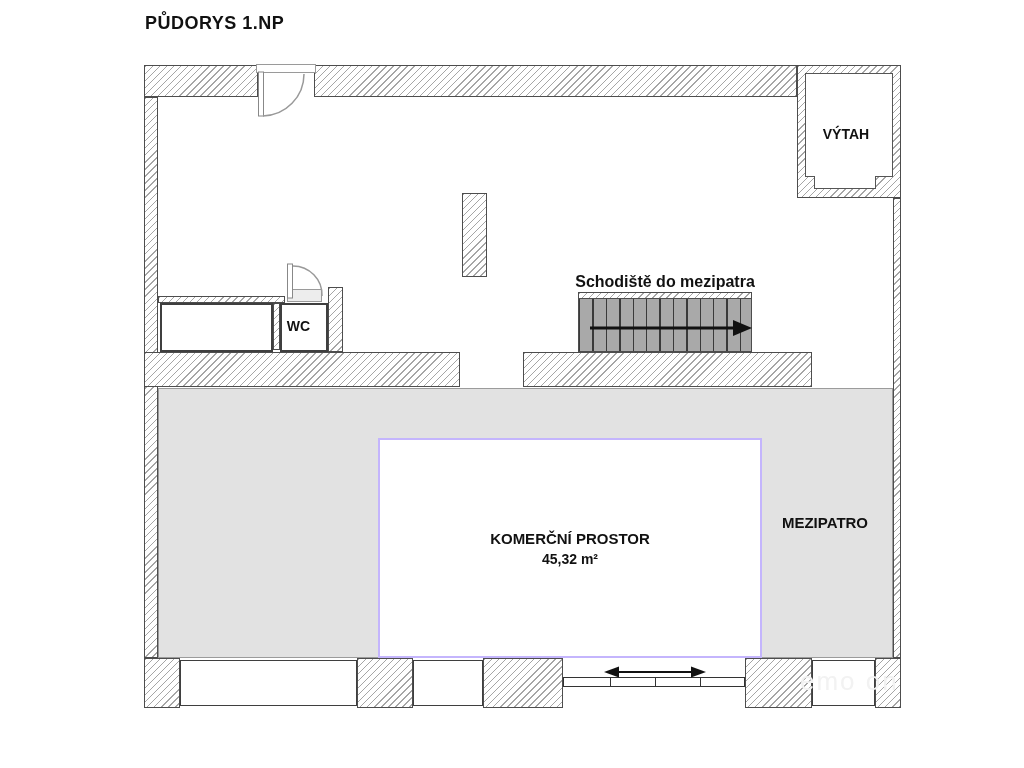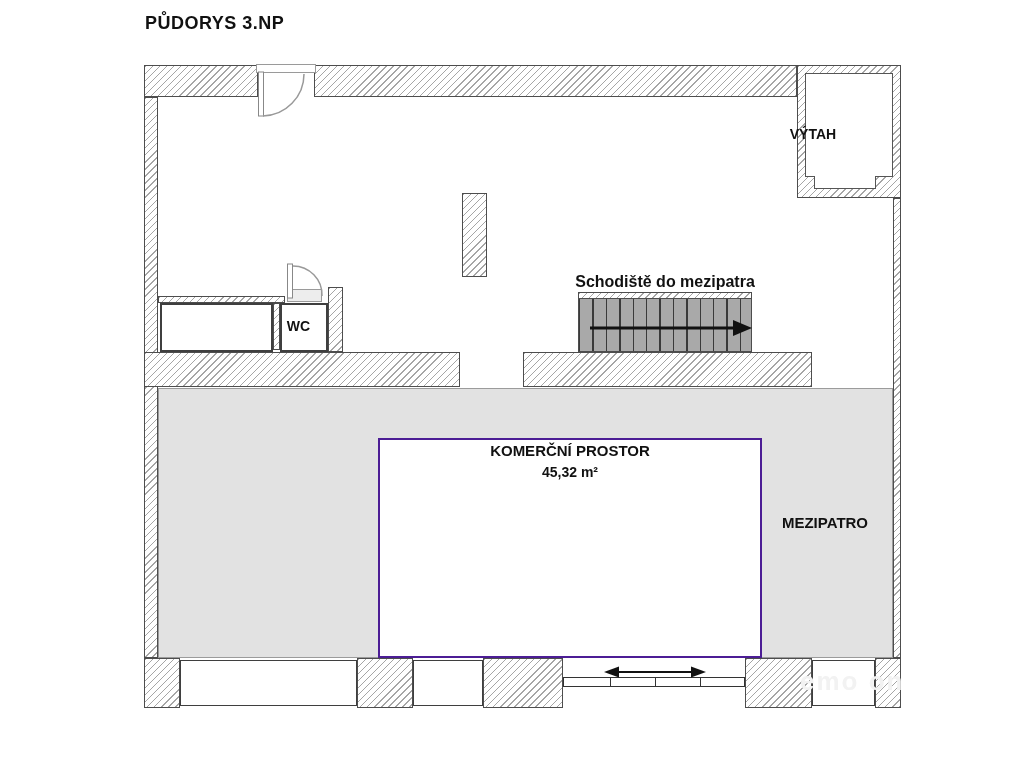--- a/index.html
+++ b/index.html
@@ -25,22 +25,22 @@
   .label{
     position:absolute;font-weight:bold;color:#111;text-align:center;
     white-space:nowrap;
   }
   .mezz{
     position:absolute;left:158px;top:388px;width:735px;height:270px;
     background:#e2e2e2;border:1px solid #9b9b9b;box-sizing:border-box;
   }
   .commercial{
     position:absolute;left:378px;top:438px;width:384px;height:220px;
-    background:#ffffff;border:2px solid #4c1d95;box-sizing:border-box;
-    display:flex;flex-direction:column;align-items:center;
+    background:#ffffff;border:2px solid #c4b5fd;box-sizing:border-box;
+    display:flex;flex-direction:column;align-items:center;justify-content:center;
   }
   .stairs{
     position:absolute;left:578px;top:298px;width:174px;height:54px;
     background-color:#a9a9a9;
     background-image:repeating-linear-gradient(90deg,#3a3a3a 0,#3a3a3a 1.5px,transparent 1.5px,transparent 13.4px);
     border:1px solid #4d4d4d;box-sizing:border-box;
   }
   .doorframe{
     position:absolute;background:#ffffff;border:1px solid #9a9a9a;box-sizing:border-box;
   }
@@ -48,38 +48,38 @@
     position:absolute;background:#ededed;border:1px solid #9a9a9a;box-sizing:border-box;
   }
   .track{
     position:absolute;left:563px;top:677px;width:182px;height:10px;
     background:#ffffff;border:1px solid #333;box-sizing:border-box;
   }
   .track .div{
     position:absolute;top:0;width:1px;height:100%;background:#333;
   }
   .watermark{
-    position:absolute;left:800px;top:666px;font-weight:bold;font-size:26px;
+    position:absolute;left:800px;top:666px;font-weight:normal;font-size:26px;
     color:#f2f2f2;letter-spacing:2px;
   }
   svg.overlay{position:absolute;left:0;top:0;pointer-events:none;}
   .t-title{left:145px;top:13px;font-size:18px;letter-spacing:0.5px;}
-  .t-vytah{left:766px;top:126px;width:94px;font-size:14px;}
+  .t-vytah{left:799px;top:126px;width:94px;font-size:14px;}
   .t-wc{left:280px;top:318px;width:37px;font-size:14px;}
   .t-mezi{left:762px;top:514px;width:126px;font-size:15px;}
   .t-stairs{left:570px;top:273px;width:190px;font-size:16px;}
   .t-kom1{font-size:15px;line-height:1.5;}
   .t-kom2{font-size:14px;line-height:1.3;}
 </style>
 </head>
 <body>
 
 <div class="canvas">
 
-  <div class="label t-title">PŮDORYS 3.NP</div>
+  <div class="label t-title">PŮDORYS 1.NP</div>
 
   <div class="mezz"></div>
   <div class="label t-mezi">MEZIPATRO</div>
 
   <div class="commercial">
     <div class="label t-kom1" style="position:static">KOMERČNÍ PROSTOR</div>
     <div class="label t-kom2" style="position:static">45,32 m²</div>
   </div>
 
   <div class="wall" style="left:144px;top:65px;width:114px;height:32px;"></div>

